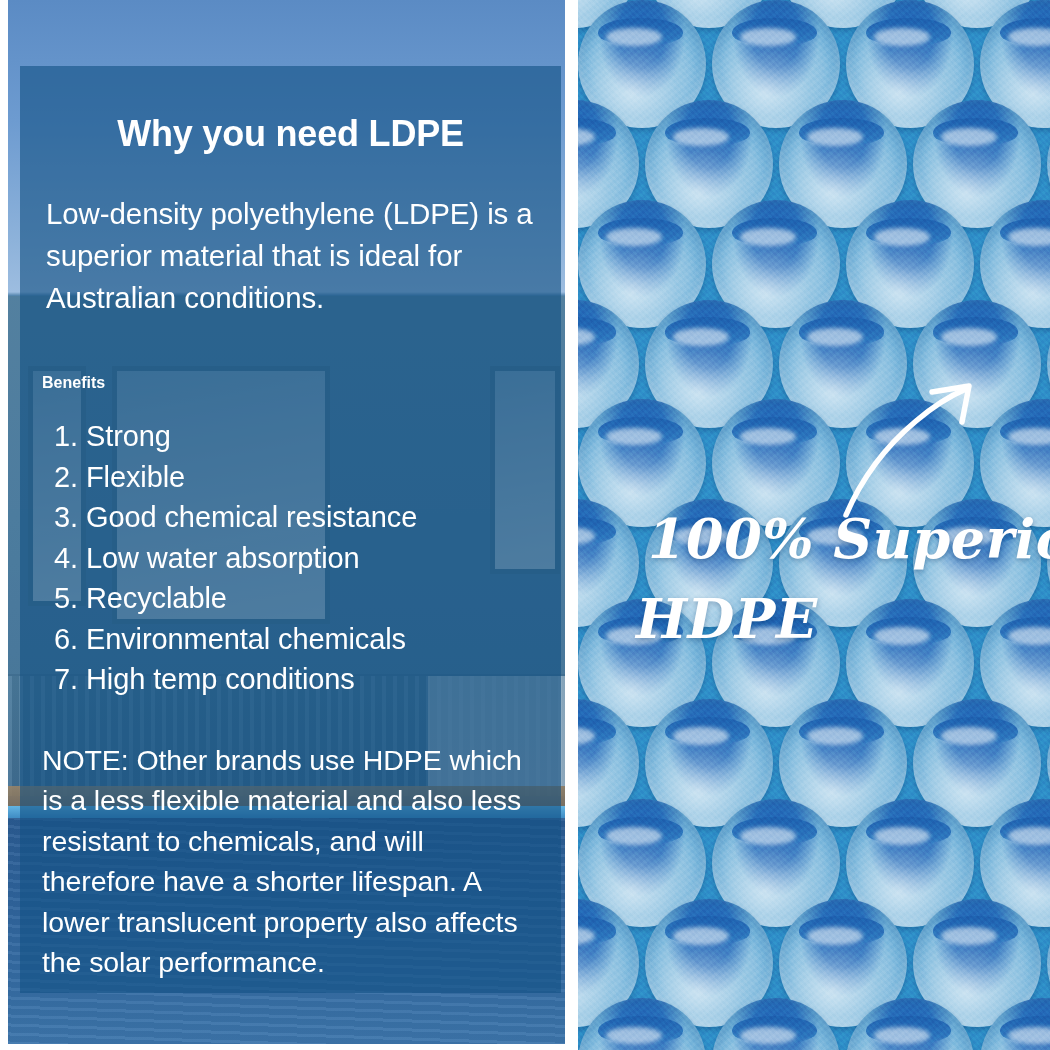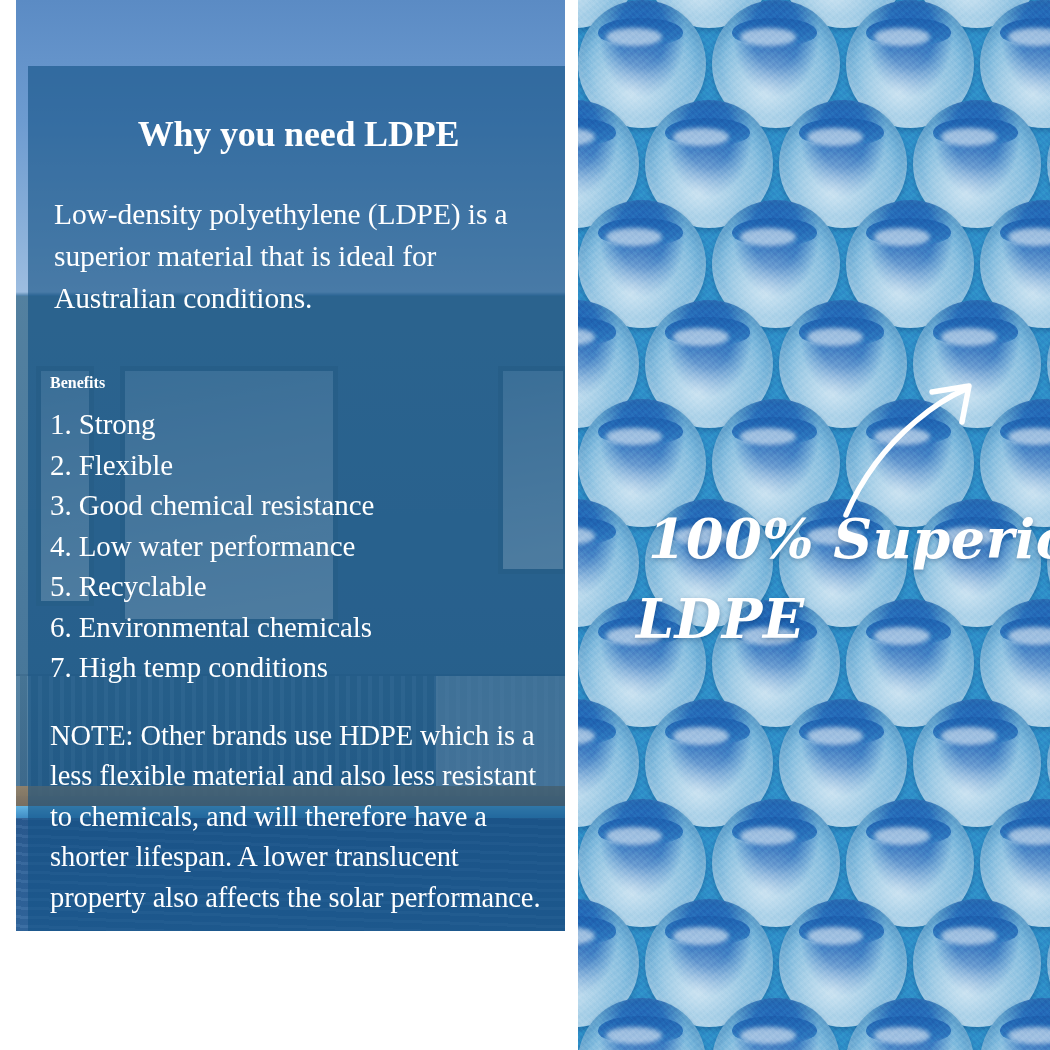--- a/index.html
+++ b/index.html
@@ -18,24 +18,23 @@
     position: relative;
     width: 1050px;
     height: 1050px;
     overflow: hidden;
     background: #ffffff;
   }
 
   
   .left-pane {
     position: absolute;
-    left: 16px; top: 0;
-    width: 565px; height: 931px;
+    left: 8px; top: 0;
+    width: 565px; height: 1044px;
     overflow: hidden;
-    font-family: Liberation Serif, serif;
   }
   
   .photo-bg {
     position: absolute;
     inset: 0;
     background:
       linear-gradient(180deg,
         #5b8bc4 0px,
         #6d9bd0 120px,
         #8db2da 240px,
@@ -145,21 +144,21 @@
   }
   .benefits-heading {
     margin: 0;
     padding: 43px 22px 0 22px;
     font-size: 16px;
     font-weight: bold;
     line-height: 34px;
     color: #ffffff;
   }
   ol.benefits-list {
-    margin: 0;
+    margin: 12px;
     padding: 4px 22px 0 22px;
     list-style: none;
     counter-reset: bn;
   }
   ol.benefits-list li {
     counter-increment: bn;
     font-size: 29px;
     line-height: 40.5px;
     color: #ffffff;
     letter-spacing: -0.1px;
@@ -282,21 +281,21 @@
       <h1 class="card-title">Why you need LDPE</h1>
 
       <p class="card-intro">Low-density polyethylene (LDPE) is a superior material that is ideal for Australian conditions.</p>
 
       <h2 class="benefits-heading">Benefits</h2>
 
       <ol class="benefits-list">
         <li>Strong</li>
         <li>Flexible</li>
         <li>Good chemical resistance</li>
-        <li>Low water performance</li>
+        <li>Low water absorption</li>
         <li>Recyclable</li>
         <li>Environmental chemicals</li>
         <li>High temp conditions</li>
       </ol>
 
       <p class="card-note">NOTE: Other brands use HDPE which is a less flexible material and also less resistant to chemicals, and will therefore have a shorter lifespan. A lower translucent property also affects the solar performance.</p>
     </div>
   </div>
 
   <div class="divider"></div>
@@ -493,16 +492,16 @@
       </div>
     <div class="grain"></div>
 
     <svg class="arrow-svg" viewBox="0 0 170 150">
       <path d="M18,140 C30,112 52,76 88,46 C108,29 124,20 138,14" fill="none" stroke="#ffffff" stroke-width="5.5" stroke-linecap="round"></path>
       <path d="M104,17 L141,11 L134,47" fill="none" stroke="#ffffff" stroke-width="5.5" stroke-linecap="round" stroke-linejoin="round"></path>
     </svg>
 
     <div class="script-text script-line1">100% Superior</div>
 
-    <div class="script-text script-line2">LDPE</div>
+    <div class="script-text script-line2">HDPE</div>
   </div>
 
 </div>
 
 </body></html>

